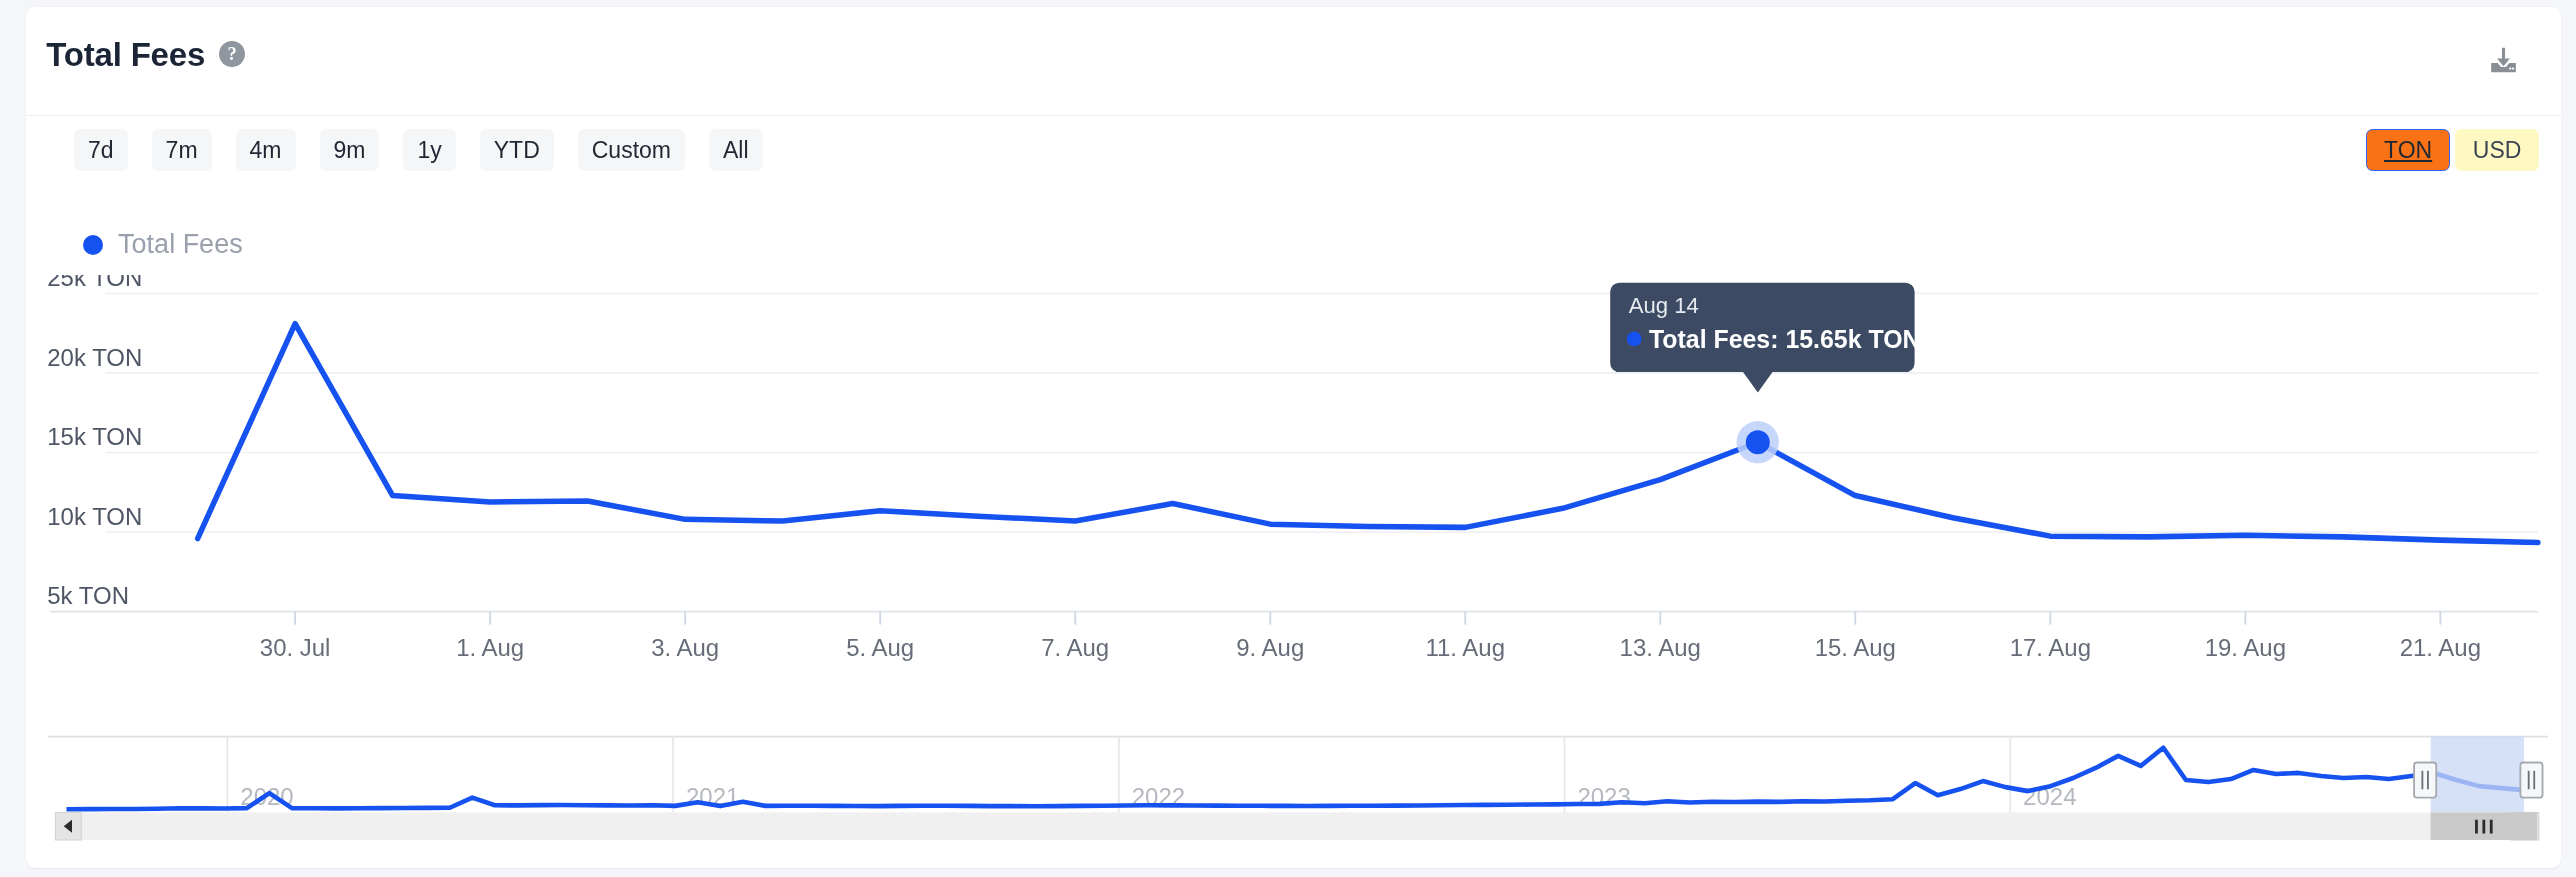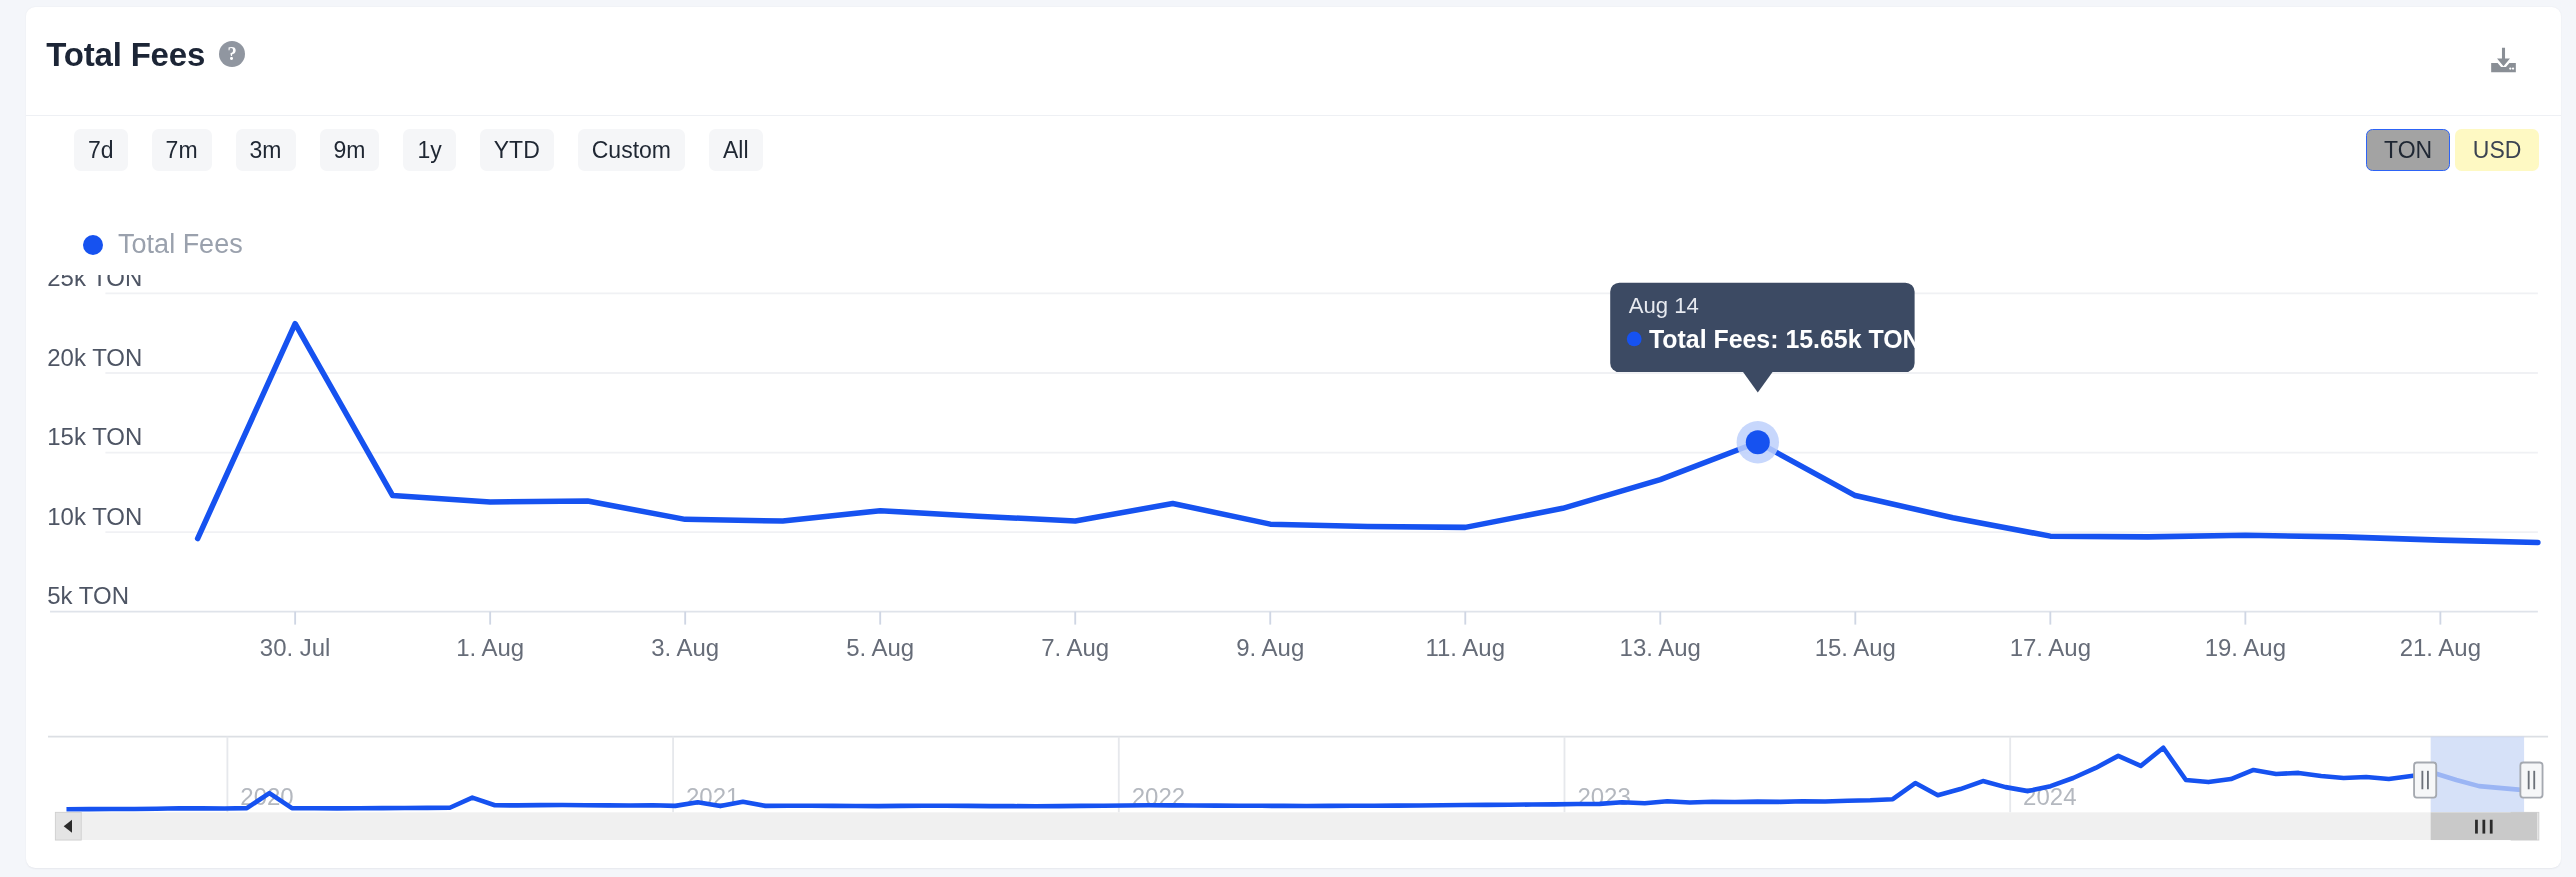--- a/index.html
+++ b/index.html
@@ -76,23 +76,24 @@
     height: 42px; padding: 0 16.6px;
     background: #fef9c3;
     border: 0.9px solid transparent;
     border-radius: 6.5px;
     font-size: 23px; color: #3c4椒;
     color: #3c4452;
     display: flex; align-items: center; justify-content: center;
     cursor: pointer;
   }
   .unit-btn.active {
-    background: #a3a3a3;
+    background: #f97316;
     border-color: #2d63f6;
     color: #1f2733;
+    text-decoration: underline;
   }
 
   
   .legend {
     position: absolute; left: 57px; top: 222px;
     display: flex; align-items: center; gap: 14.8px;
     cursor: pointer;
   }
   .legend-dot {
     width: 20.3px; height: 20.3px; border-radius: 50%;
@@ -142,21 +143,21 @@
         <circle cx="16.4" cy="16.6" r="0.75" fill="#ffffff"></circle>
         <circle cx="18.2" cy="16.6" r="0.75" fill="#ffffff"></circle>
       </svg>
     </div>
   </div>
 
   <div class="controls">
     <div class="range-group">
       <div class="range-btn">7d</div>
       <div class="range-btn">7m</div>
-      <div class="range-btn">3m</div>
+      <div class="range-btn">4m</div>
       <div class="range-btn">9m</div>
       <div class="range-btn">1y</div>
       <div class="range-btn">YTD</div>
       <div class="range-btn">Custom</div>
       <div class="range-btn">All</div>
     </div>
     <div class="unit-group">
       <div class="unit-btn active">TON</div>
       <div class="unit-btn">USD</div>
     </div>

